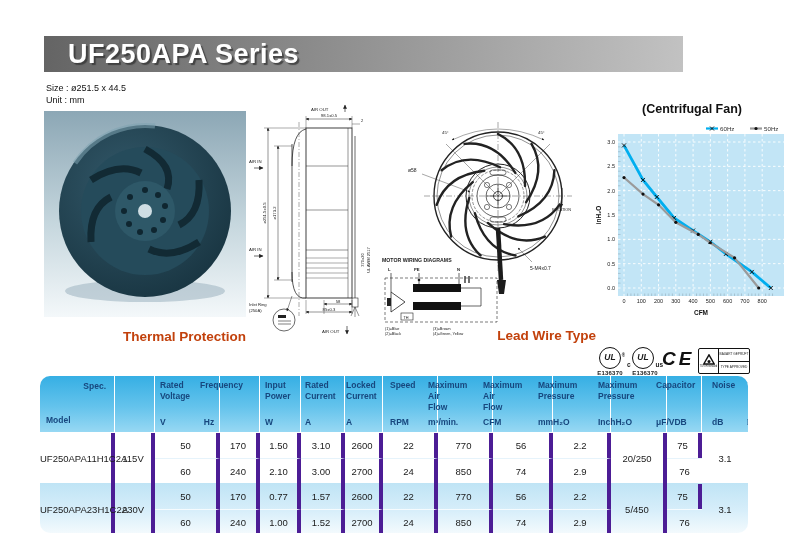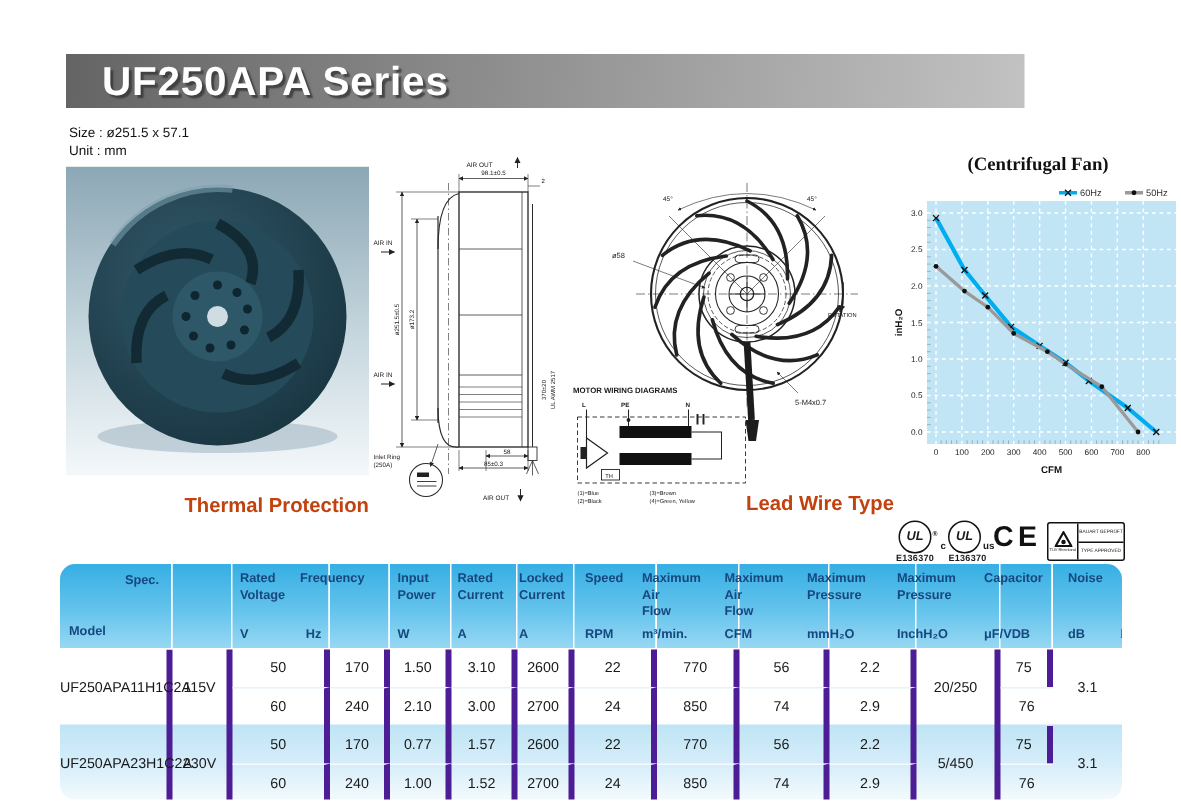--- a/index.html
+++ b/index.html
@@ -12,39 +12,39 @@
           background:linear-gradient(95deg,#646464 0%,#8e8e8e 45%,#c2c2c2 100%);}
   .banner h1{margin:0 0 0 24px;font-size:27px;line-height:36px;font-weight:bold;color:#fff;
              text-shadow:2px 2px 1px rgba(50,50,50,.75);letter-spacing:.5px;}
 
   .size-block{left:46px;top:82px;font-size:9px;line-height:1.35;color:#111;}
 
   .photo{left:44px;top:111px;}
   .caption{font-size:13.5px;font-weight:bold;color:#c2410c;text-align:right;}
   .thermal{left:44px;top:329px;width:202px;}
   .leadwire{left:446px;top:328px;width:150px;}
-  .cfan{left:598px;top:102px;width:188px;text-align:center;font-size:12.5px;font-weight:bold;color:#111;font-family:Liberation Serif, serif;}
+  .cfan{left:598px;top:102px;width:188px;text-align:center;font-size:12.5px;font-weight:bold;color:#111;}
 
   
   svg text{font-family:"Liberation Sans",sans-serif;fill:#1a1a1a;}
   .t43{font-size:4.3px;} .t42{font-size:4.2px;} .t40{font-size:4px;}
   .t38{font-size:3.8px;} .t52{font-size:5.2px;font-weight:bold;} .t50{font-size:5px;}
   .ax{font-size:5.5px;fill:#222;} .axb{font-size:6.5px;font-weight:bold;fill:#111;}
   .lg{font-size:6.2px;fill:#333;}
 
   
   .certs{left:594px;top:347px;width:156px;height:30px;}
   .ulwrap{position:absolute;text-align:center;}
   .ulcirc{width:20px;height:20px;border:1.8px solid #111;border-radius:50%;margin:0 auto;
           font-size:8.5px;font-weight:800;font-style:italic;line-height:19px;position:relative;}
   .ulcirc .reg{position:absolute;top:-2px;right:-5px;font-size:4.5px;font-style:normal;}
   .ulnum{font-size:6px;font-weight:bold;margin-top:1px;letter-spacing:.2px;}
   .culrow{display:flex;align-items:flex-end;justify-content:center;gap:1px;}
   .cul-pre,.cul-suf{font-size:6.5px;font-weight:bold;line-height:8px;}
-  .ce{position:absolute;left:68px;top:1px;font-size:19px;font-weight:600;letter-spacing:3px;color:#111;}
+  .ce{position:absolute;left:68px;top:1px;font-size:19px;font-weight:600;letter-spacing:3px;color:#111;font-style:italic;}
   .tuv{position:absolute;left:104px;top:1px;width:50px;height:24px;border:1.8px solid #111;
        border-radius:2px;display:flex;background:#fff;}
   .tuv-left{width:19px;border-right:1.8px solid #111;display:flex;flex-direction:column;
             align-items:center;justify-content:center;}
   .tuv-name{font-size:2.6px;line-height:3px;}
   .tuv-right{flex:1;display:flex;flex-direction:column;}
   .tuv-cell{flex:1;display:flex;align-items:center;justify-content:center;
             font-size:3.2px;text-align:center;line-height:1;}
   .tuv-cell:first-child{border-bottom:1px solid #111;}
 
@@ -78,21 +78,21 @@
 </head>
 <body>
 
 <div class="page">
 
   <div class="abs banner">
     <h1>UF250APA Series</h1>
   </div>
 
   <div class="abs size-block">
-    <div>Size : ø251.5 x 57.1</div>
+    <div>Size : ø251.5 x 44.5</div>
     <div>Unit : mm</div>
   </div>
 
   <svg class="abs photo" width="202" height="206" viewBox="0 0 202 206">
     <defs>
       <linearGradient id="pbg" x1="0" y1="0" x2="0" y2="1">
         <stop offset="0" stop-color="#8ca7b5"></stop>
           <stop offset=".55" stop-color="#c6d7de"></stop>
         <stop offset="1" stop-color="#f4f8fa"></stop>
       </linearGradient>

